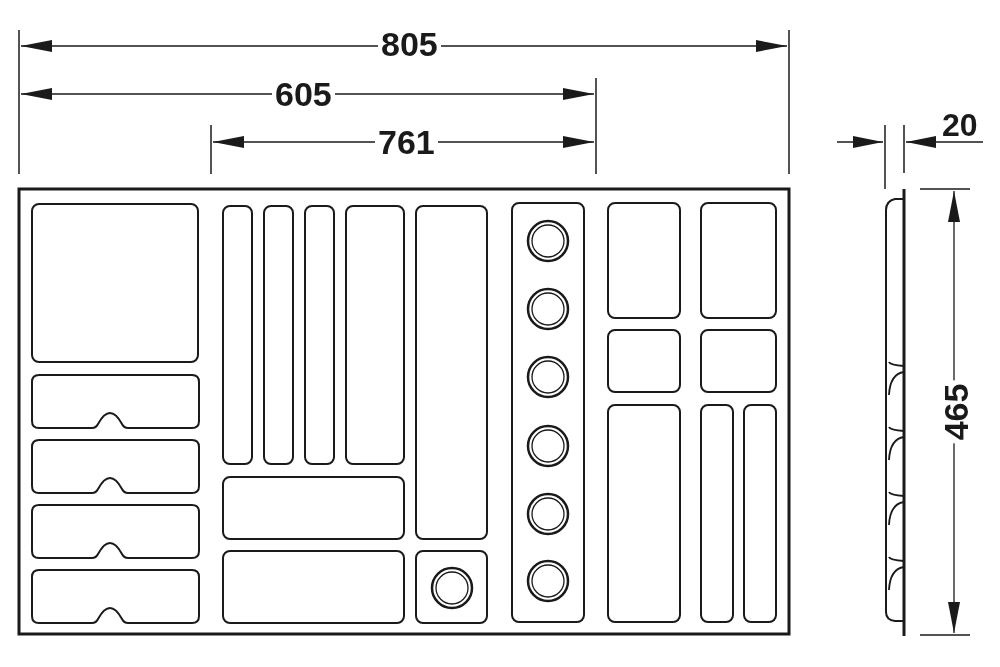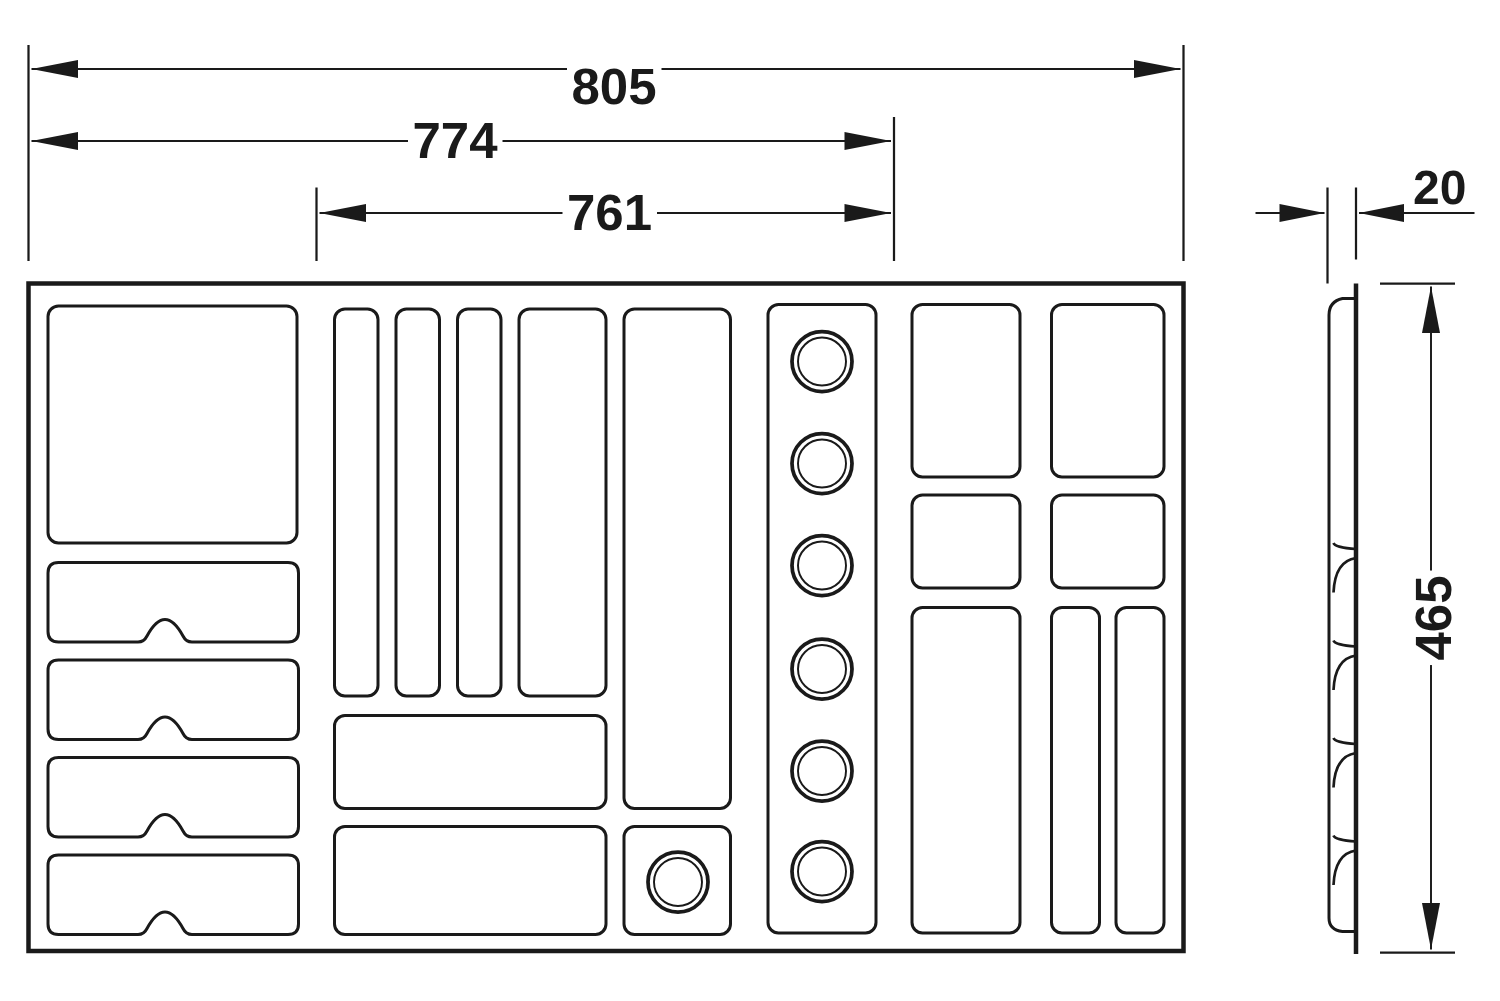--- a/index.html
+++ b/index.html
@@ -135,17 +135,17 @@
     <path d="M906,142 L936,136 L936,148 z" fill="#1a1a1a" stroke="none"></path>
 
     <line x1="920" y1="189" x2="970" y2="189" stroke-width="1.5"></line>
     <line x1="920" y1="635" x2="970" y2="635" stroke-width="1.5"></line>
     <line x1="954" y1="191" x2="954" y2="633" stroke-width="1.3"></line>
     <path d="M954,191 L948,222 L960,222 z" fill="#1a1a1a" stroke="none"></path>
     <path d="M954,633 L948,602 L960,602 z" fill="#1a1a1a" stroke="none"></path>
   </g>
 </svg>
 
-<div class="dim-label" style="left:378px; top:41px;">805</div>
-<div class="dim-label" style="left:272px; top:77px;">774</div>
+<div class="dim-label" style="left:378px; top:27px;">805</div>
+<div class="dim-label" style="left:272px; top:77px;">605</div>
 <div class="dim-label" style="left:375px; top:125px;">761</div>
 <div class="dim-label plain" style="left:942px; top:108px; font-size:32px;">20</div>
 <div class="dim-label vertical" style="left:925px; top:395px;">465</div>
 
 </body></html>

